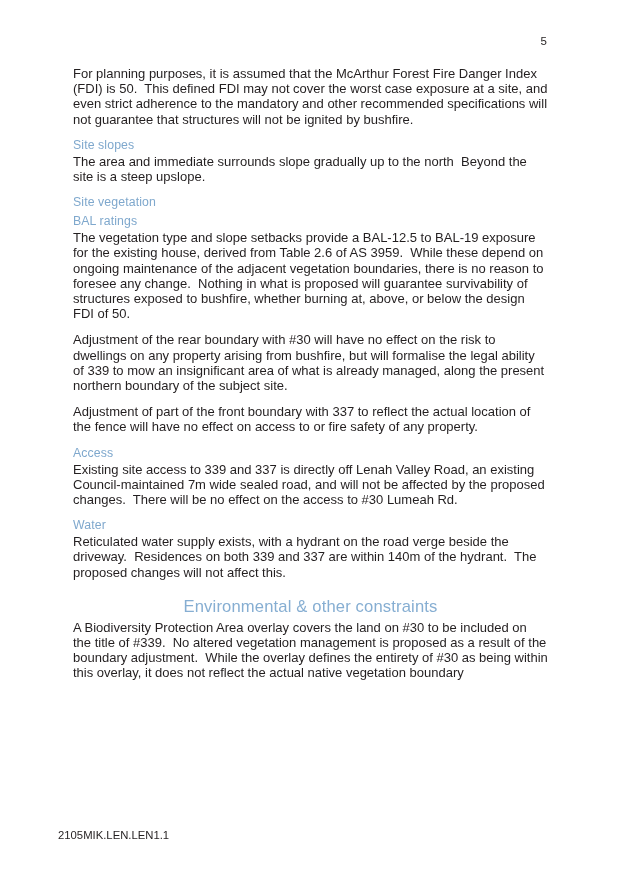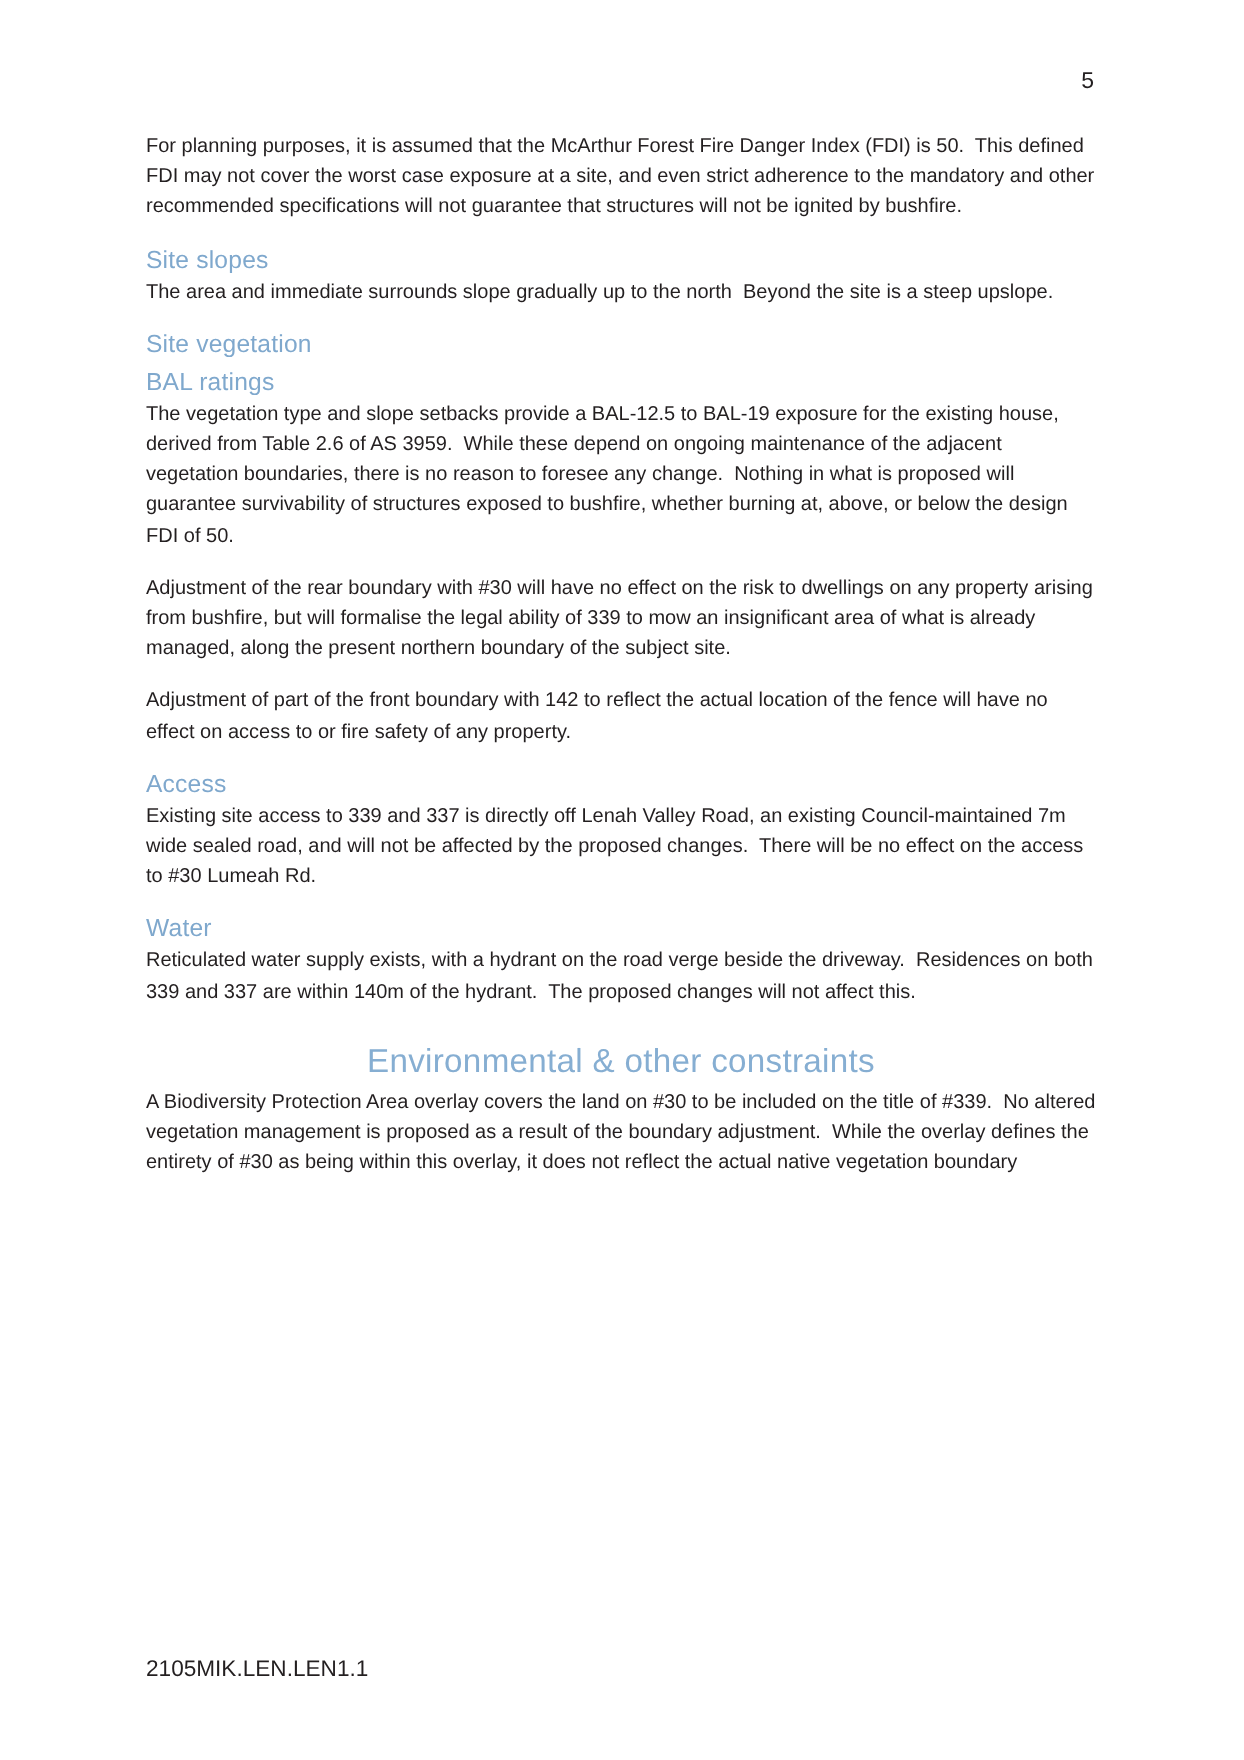--- a/index.html
+++ b/index.html
@@ -26,21 +26,21 @@
     line-height: 14px;
   }
   .content {
     position: absolute;
     top: 66px;
     left: 73px;
     width: 475px;
   }
   p.body {
     margin: 0 0 11px 0;
-    font-size: 10px;
+    font-size: 13px;
     line-height: 15.2px;
     color: #231f20;
     text-align: left;
     white-space: pre-wrap;
   }
   h2.sub-heading {
     margin: 4px 0 1px 0;
     font-size: 12.3px;
     line-height: 15px;
     font-weight: normal;
@@ -51,21 +51,21 @@
     margin: 17px 0 3px 0;
     font-size: 16.6px;
     line-height: 20px;
     font-weight: normal;
     color: #86aed2;
     letter-spacing: 0.15px;
     text-align: center;
   }
   .footer {
     position: absolute;
-    left: 73px;
+    left: 58px;
     top: 828px;
     font-size: 11.3px;
     line-height: 14px;
     color: #231f20;
   }
 </style>
 </head>
 <body>
 
 <div class="page">
@@ -77,21 +77,21 @@
     <p class="body">For planning purposes, it is assumed that the McArthur Forest Fire Danger Index (FDI) is 50.  This defined FDI may not cover the worst case exposure at a site, and even strict adherence to the mandatory and other recommended specifications will not guarantee that structures will not be ignited by bushfire.</p>
 
     <h2 class="sub-heading">Site slopes</h2>
     <p class="body">The area and immediate surrounds slope gradually up to the north  Beyond the site is a steep upslope.</p>
 
     <h2 class="sub-heading">Site vegetation</h2>
 
     <h2 class="sub-heading">BAL ratings</h2>
     <p class="body">The vegetation type and slope setbacks provide a BAL-12.5 to BAL-19 exposure for the existing house, derived from Table 2.6 of AS 3959.  While these depend on ongoing maintenance of the adjacent vegetation boundaries, there is no reason to foresee any change.  Nothing in what is proposed will guarantee survivability of structures exposed to bushfire, whether burning at, above, or below the design FDI of 50.</p>
     <p class="body">Adjustment of the rear boundary with #30 will have no effect on the risk to dwellings on any property arising from bushfire, but will formalise the legal ability of 339 to mow an insignificant area of what is already managed, along the present northern boundary of the subject site.</p>
-    <p class="body">Adjustment of part of the front boundary with 142 to reflect the actual location of the fence will have no effect on access to or fire safety of any property.</p>
+    <p class="body">Adjustment of part of the front boundary with 337 to reflect the actual location of the fence will have no effect on access to or fire safety of any property.</p>
 
     <h2 class="sub-heading">Access</h2>
     <p class="body">Existing site access to 339 and 337 is directly off Lenah Valley Road, an existing Council-maintained 7m wide sealed road, and will not be affected by the proposed changes.  There will be no effect on the access to #30 Lumeah Rd.</p>
 
     <h2 class="sub-heading">Water</h2>
     <p class="body">Reticulated water supply exists, with a hydrant on the road verge beside the driveway.  Residences on both 339 and 337 are within 140m of the hydrant.  The proposed changes will not affect this.</p>
 
     <h1 class="section-heading">Environmental &amp; other constraints</h1>
     <p class="body">A Biodiversity Protection Area overlay covers the land on #30 to be included on the title of #339.  No altered vegetation management is proposed as a result of the boundary adjustment.  While the overlay defines the entirety of #30 as being within this overlay, it does not reflect the actual native vegetation boundary</p>
 

